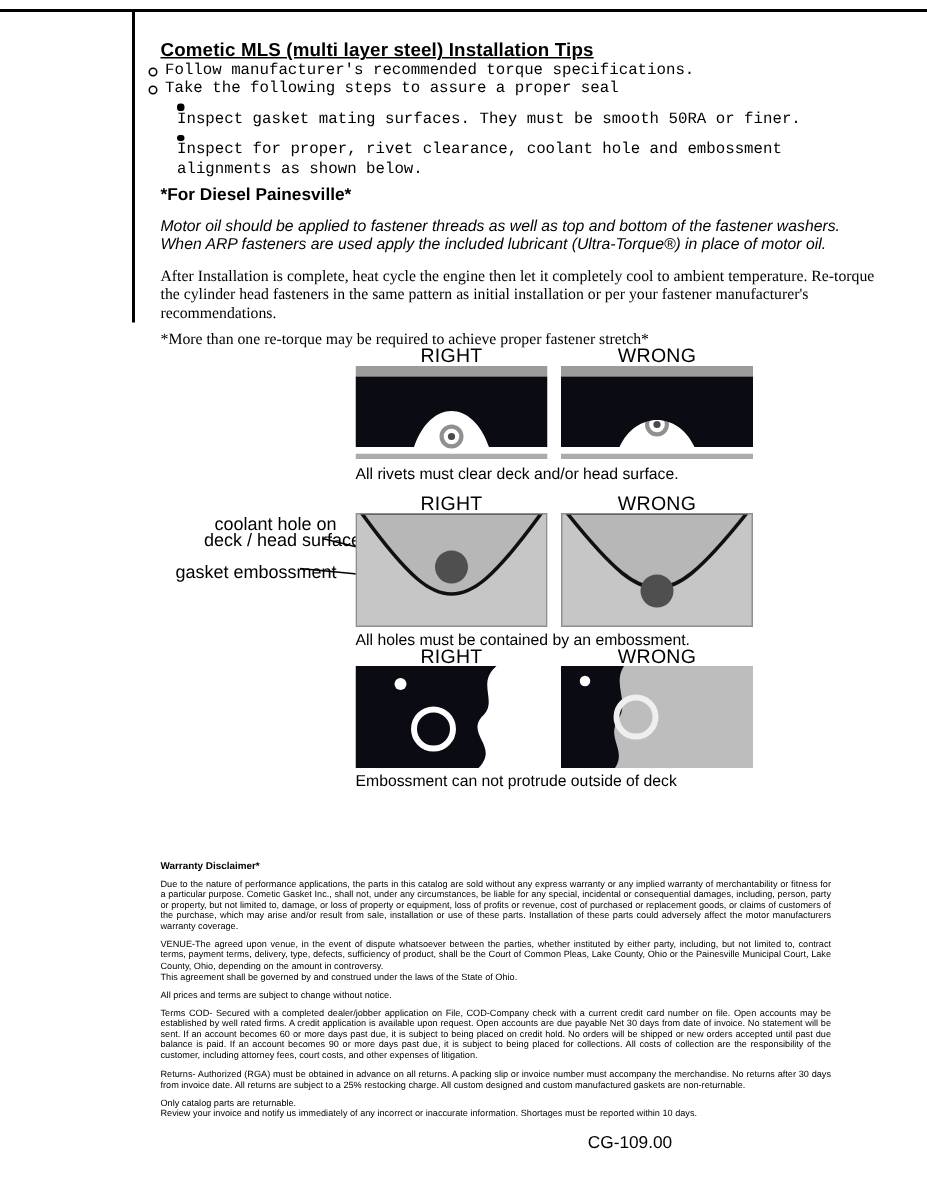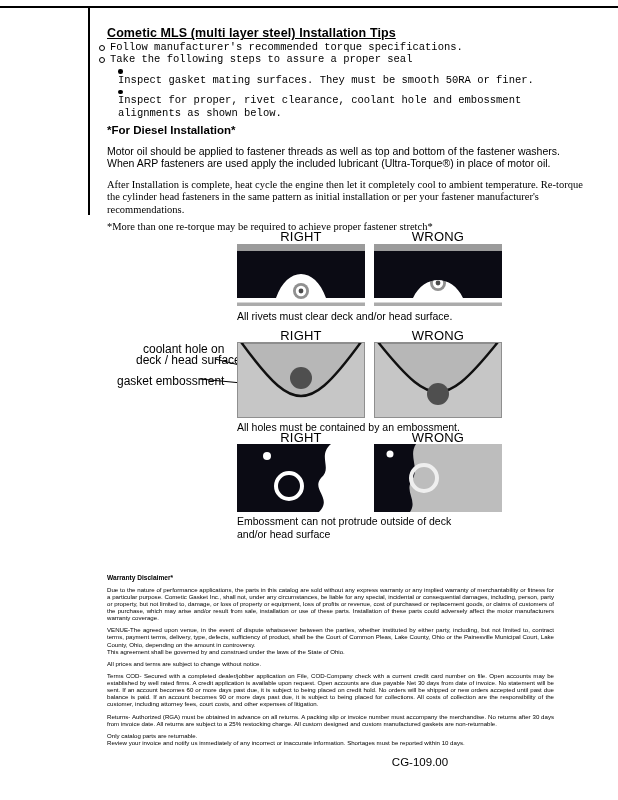--- a/index.html
+++ b/index.html
@@ -7,21 +7,21 @@
   .rule-top{position:absolute;left:0;top:6px;width:618px;height:2px;background:#000;}
   .rule-left{position:absolute;left:88px;top:6px;width:2px;height:209px;background:#000;}
   .title{position:absolute;left:107px;top:18px;font-size:12.5px;font-weight:bold;text-decoration:underline;letter-spacing:.1px;}
   .tips{position:absolute;left:99px;top:41px;width:482px;font-size:10.5px;}
   .tip{display:flex;align-items:flex-start;line-height:12.4px;font-family:Liberation Mono, monospace;}
   .tip.sub{margin-left:19px;flex-direction:column;}
   .b-open{flex:0 0 auto;width:4px;height:4px;border:1px solid #000;border-radius:50%;margin:3.5px 5px 0 0;}
   .b-fill{flex:0 0 auto;width:4.5px;height:4.5px;background:#000;border-radius:50%;margin:3.5px 5px 0 0;}
   .diesel-heading{position:absolute;left:107px;top:114px;font-size:11.5px;font-weight:bold;}
   .para{position:absolute;left:107px;width:483px;font-size:10.5px;line-height:12.8px;}
-  .p1{top:134px;}
+  .p1{top:134px;font-style:italic;}
   .p2{top:168px;font-family:Liberation Serif, serif;}
   .note{position:absolute;left:107px;top:210px;font-size:10.5px;font-family:Liberation Serif, serif;}
   .hdr{position:absolute;width:128px;text-align:center;font-size:13px;letter-spacing:.2px;}
   .figimg{position:absolute;width:128px;display:block;}
   .c1l{left:237px;} .c1r{left:374px;}
   .hdr-r1{top:229px;} .img-r1{top:244px;height:62px;}
   .cap{position:absolute;left:237px;font-size:10.5px;line-height:13px;}
   .cap1{top:310px;}
   .hdr-r2{top:328px;} .img-r2{top:342px;height:76px;}
   .lbl{position:absolute;font-size:12px;white-space:nowrap;}
@@ -60,21 +60,21 @@
     <div class="tip sub">
       <span class="b-fill"></span>
       <span>Inspect gasket mating surfaces.  They must be smooth 50RA or finer.</span>
     </div>
     <div class="tip sub">
       <span class="b-fill"></span>
       <span>Inspect for proper, rivet clearance, coolant hole and embossment alignments as shown below.</span>
     </div>
   </div>
 
-  <h2 class="diesel-heading">*For Diesel Installation*</h2>
+  <h2 class="diesel-heading">*For Diesel Painesville*</h2>
   <p class="para p1">Motor oil should be applied to fastener threads as well as top and bottom of the fastener washers. When ARP fasteners are used apply the included lubricant (Ultra-Torque®) in place of motor oil.</p>
   <p class="para p2">After Installation is complete, heat cycle the engine then let it completely cool to ambient temperature. Re-torque the cylinder head fasteners in the same pattern as initial installation or per your fastener manufacturer's recommendations.</p>
   <p class="note">*More than one re-torque may be required to achieve proper fastener stretch*</p>
 
   <div class="hdr hdr-r1 c1l">RIGHT</div>
   <div class="hdr hdr-r1 c1r">WRONG</div>
 
   <svg class="figimg img-r1 c1l" viewBox="0 0 128 62">
     <rect width="128" height="62" fill="#ffffff"></rect>
     <rect width="128" height="7" fill="#9b9b9b"></rect>
@@ -130,21 +130,20 @@
     <circle cx="52" cy="42" r="13" fill="none" stroke="#ffffff" stroke-width="4"></circle>
   </svg>
   <svg class="figimg img-r3 c1r" viewBox="0 0 128 68">
     <rect width="128" height="68" fill="#bdbdbd"></rect>
     <path d="M0,0 H42 C34,12 46,24 38,36 C30,48 44,56 36,68 H0 Z" fill="#0b0b14"></path>
     <circle cx="16" cy="10" r="3.5" fill="#ffffff"></circle>
     <circle cx="50" cy="34" r="13" fill="none" stroke="#efefef" stroke-width="4"></circle>
   </svg>
   <div class="cap cap3">
     <div>Embossment can not protrude outside of deck</div>
-    <div>and/or head surface</div>
   </div>
 
   <div class="disclaimer">
     <h3>Warranty Disclaimer*</h3>
     <p class="pre">Due to the nature of performance applications, the parts in this catalog are sold without any express warranty or any implied warranty of merchantability or fitness for a particular purpose.  Cometic Gasket Inc., shall not, under any circumstances, be liable for any special, incidental or consequential damages, including, person, party or property, but not limited to, damage, or loss of property or equipment, loss of profits or revenue, cost of purchased or replacement goods, or claims of customers of the purchase, which may arise and/or result from sale, installation or use of these parts.  Installation of these parts could adversely affect the motor manufacturers warranty coverage.</p>
     <p class="pre">VENUE-The agreed upon venue, in the event of dispute whatsoever between the parties, whether instituted by either party, including, but not limited to, contract terms, payment terms, delivery, type, defects, sufficiency of product, shall be the Court of Common Pleas, Lake County, Ohio or the Painesville Municipal Court, Lake County, Ohio, depending on the amount in controversy.
 This agreement shall be governed by and construed under the laws of the State of Ohio.</p>
     <p class="pre">All prices and terms are subject to change without notice.</p>
     <p class="pre">Terms COD- Secured with a completed dealer/jobber application on File, COD-Company check with a current credit card number on file.  Open accounts may be established by well rated firms.  A credit application is available upon request.  Open accounts are due payable Net 30 days from date of invoice.  No statement will be sent.  If an account becomes 60 or more days past due, it is subject to being placed on credit hold.  No orders will be shipped or new orders accepted until past due balance is paid.  If an account becomes 90 or more days past due, it is subject to being placed for collections.  All costs of collection are the responsibility of the customer, including attorney fees, court costs, and other expenses of litigation.</p>
     <p class="pre">Returns- Authorized (RGA) must be obtained in advance on all returns.  A packing slip or invoice number must accompany the merchandise.  No returns after 30 days from invoice date.  All returns are subject to a 25% restocking charge.  All custom designed and custom manufactured gaskets are non-returnable.</p>

